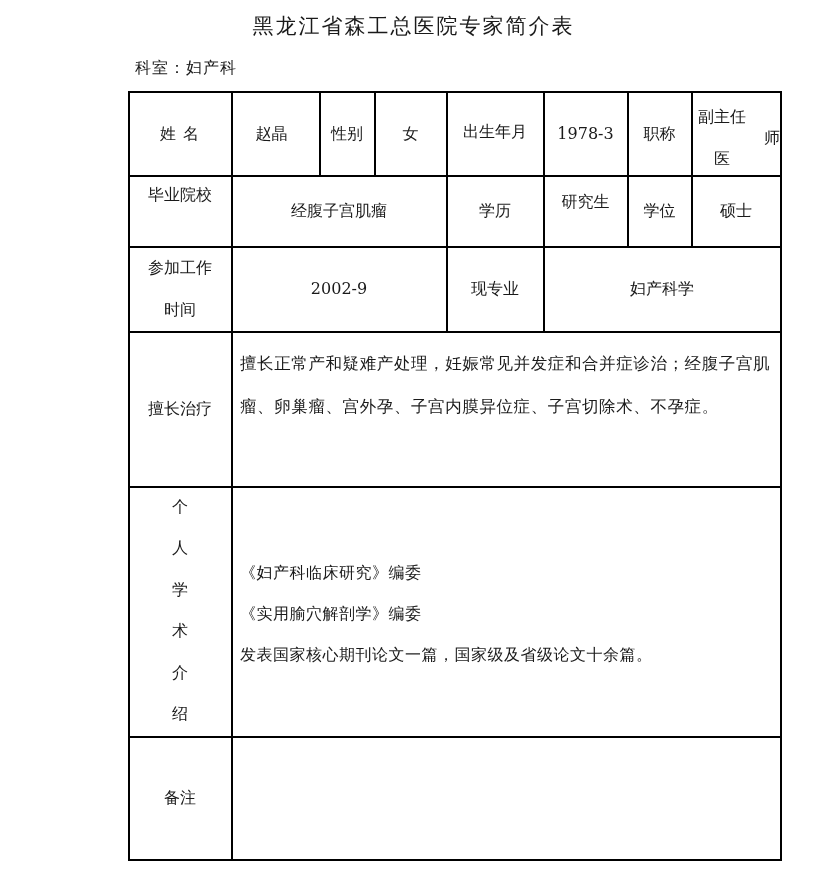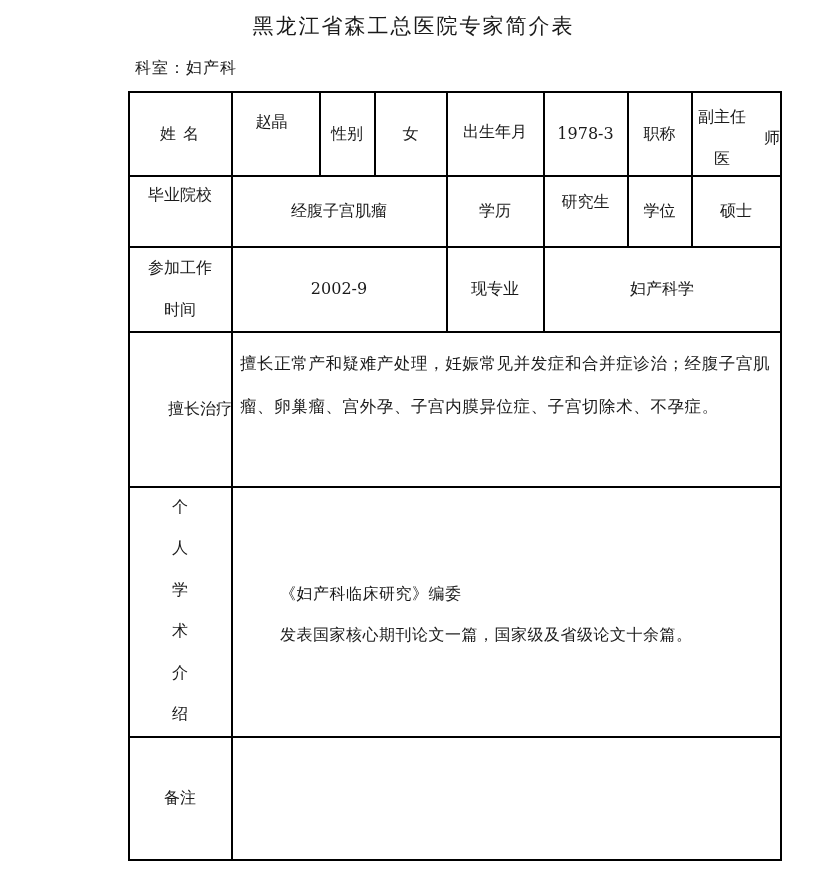--- a/index.html
+++ b/index.html
@@ -12,21 +12,21 @@
   .cell { position:absolute; box-sizing:border-box; display:flex; align-items:center;
           justify-content:center; text-align:center; font-size:16px; line-height:1.6; }
   .line { position:absolute; background:#000; }
   .h { height:1.5px; }
   .v { width:1.5px; }
   .vert-label { flex-direction:column; justify-content:space-between; padding:8px 0 8px 0; }
   .vert-label span { display:block; font-size:16px; line-height:20px; }
   .para { justify-content:flex-start; align-items:flex-start; text-align:left; }
   .spec-text { font-size:16.5px; line-height:43px; letter-spacing:0.6px; padding:10px 4px 0 8px; }
   .acad { flex-direction:column; align-items:flex-start; justify-content:center; padding-left:8px; }
-  .acad div { font-size:16px; line-height:41px; letter-spacing:0.5px;margin-left:40px; }
+  .acad div { font-size:16px; line-height:41px; letter-spacing:0.5px; }
 </style>
 </head>
 <body>
 
 <div class="title"><span>黑龙江省森工总医院专家简介表</span></div>
 <div class="dept">
   <span>科室：</span><span>妇产科</span>
 </div>
 
 <div>
@@ -43,21 +43,21 @@
   <div class="line v" style="left:780px; top:91px; height:769px;"></div>
   <div class="line v" style="left:231px; top:91px; height:769px;"></div>
   <div class="line v" style="left:319px; top:91px; height:85px;"></div>
   <div class="line v" style="left:374px; top:91px; height:85px;"></div>
   <div class="line v" style="left:446px; top:91px; height:241px;"></div>
   <div class="line v" style="left:543px; top:91px; height:241px;"></div>
   <div class="line v" style="left:627px; top:91px; height:156px;"></div>
   <div class="line v" style="left:691px; top:91px; height:156px;"></div>
 
   <div class="cell" style="left:129px; top:92px; width:102px; height:83px; letter-spacing:1px;">姓  名</div>
-  <div class="cell" style="left:232px; top:80px; width:79px; height:83px;">赵晶</div>
+  <div class="cell" style="left:232px; top:92px; width:79px; height:83px;">赵晶</div>
   <div class="cell" style="left:320px; top:92px; width:54px; height:83px;">性别</div>
   <div class="cell" style="left:375px; top:92px; width:71px; height:83px;">女</div>
   <div class="cell" style="left:447px; top:92px; width:96px; height:80px;">出生年月</div>
   <div class="cell" style="left:544px; top:92px; width:83px; height:83px;">1978-3</div>
   <div class="cell" style="left:628px; top:92px; width:63px; height:83px;">职称</div>
   <div class="cell" style="left:692px; top:96px; width:88px; height:83px; flex-direction:row; line-height:42px;gap:12px;">
     <span>副主任医</span>
     <span>师</span>
   </div>
 
@@ -69,31 +69,32 @@
   <div class="cell" style="left:692px; top:176px; width:88px; height:70px;">硕士</div>
 
   <div class="cell" style="left:129px; top:247px; width:102px; height:84px; flex-direction:column; line-height:42px;">
     <span>参加工作</span>
     <span>时间</span>
   </div>
   <div class="cell" style="left:232px; top:247px; width:214px; height:84px;">2002-9</div>
   <div class="cell" style="left:447px; top:247px; width:96px; height:84px;">现专业</div>
   <div class="cell" style="left:544px; top:247px; width:236px; height:84px;">妇产科学</div>
 
-  <div class="cell" style="left:129px; top:332px; width:102px; height:154px;margin-left:20px;">擅长治疗</div>
+  <div class="cell" style="left:129px; top:332px; width:102px; height:154px;">擅长治疗</div>
   <div class="cell para spec-text" style="left:232px; top:332px; width:548px; height:154px;">擅长正常产和疑难产处理，妊娠常见并发症和合并症诊治；经腹子宫肌瘤、卵巢瘤、宫外孕、子宫内膜异位症、子宫切除术、不孕症。</div>
 
   <div class="cell vert-label" style="left:129px; top:487px; width:102px; height:249px; padding-top:10px; padding-bottom:12px;">
     <span>个</span>
     <span>人</span>
     <span>学</span>
     <span>术</span>
     <span>介</span>
     <span>绍</span>
   </div>
   <div class="cell acad" style="left:232px; top:487px; width:548px; height:249px; padding-top:4px;">
     <div>《妇产科临床研究》编委</div>
+    <div>《实用腧穴解剖学》编委</div>
     <div>发表国家核心期刊论文一篇，国家级及省级论文十余篇。</div>
   </div>
 
   <div class="cell" style="left:129px; top:737px; width:102px; height:122px;">备注</div>
   <div class="cell" style="left:232px; top:737px; width:548px; height:122px;"></div>
 </div>
 
 </body></html>

